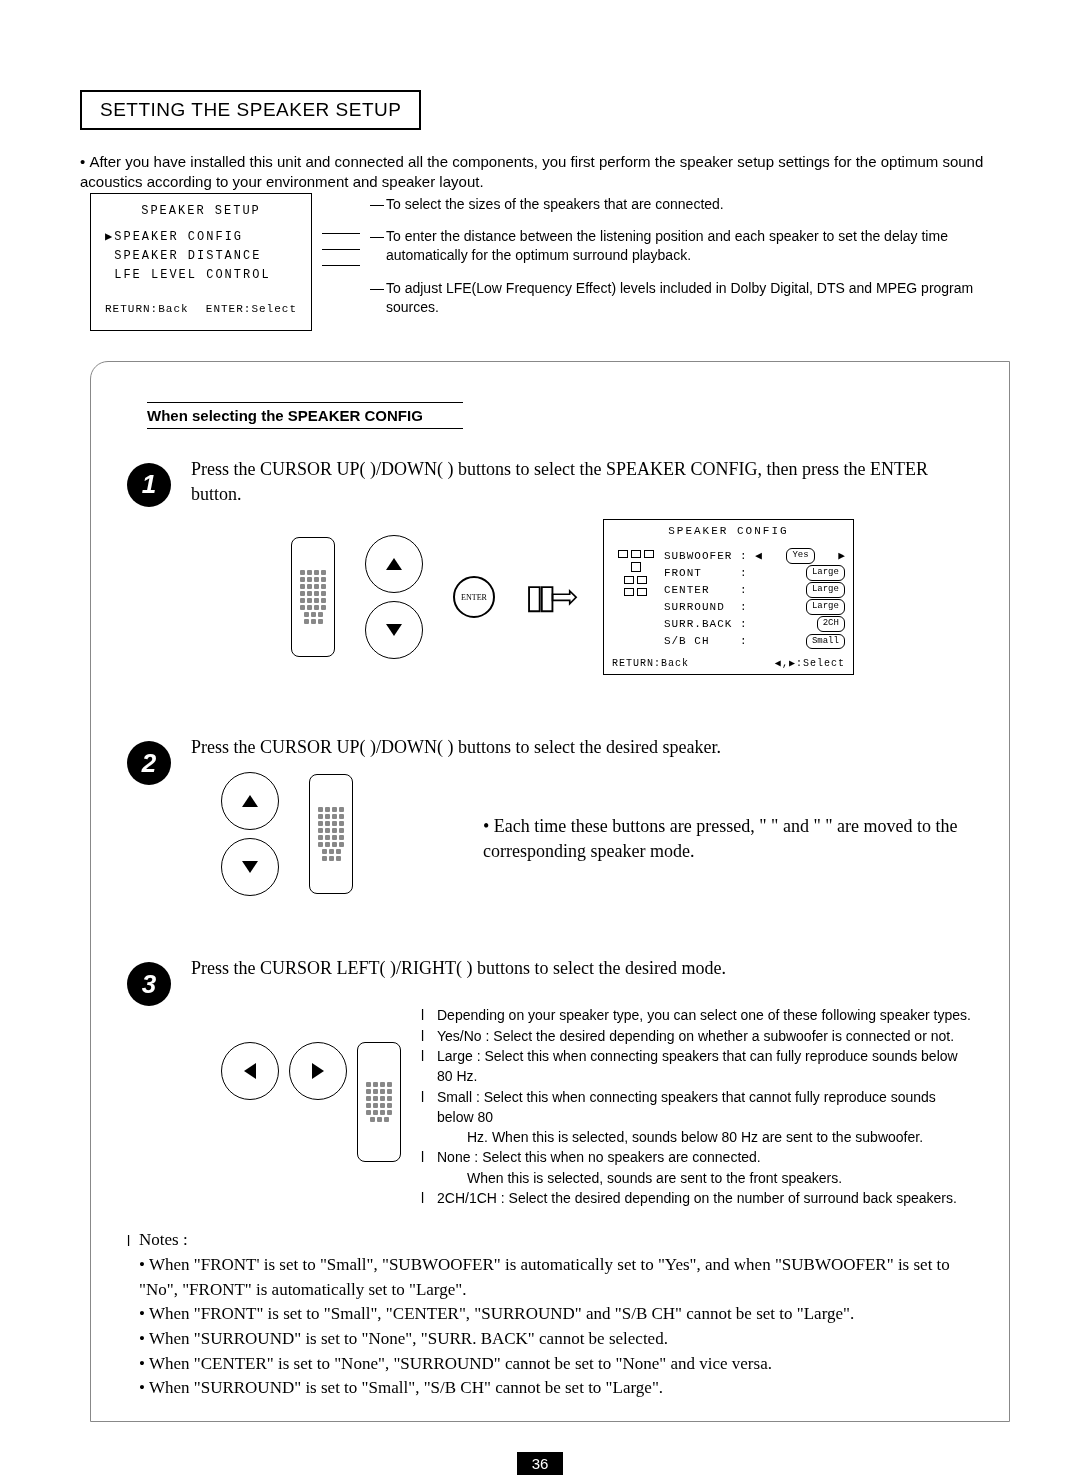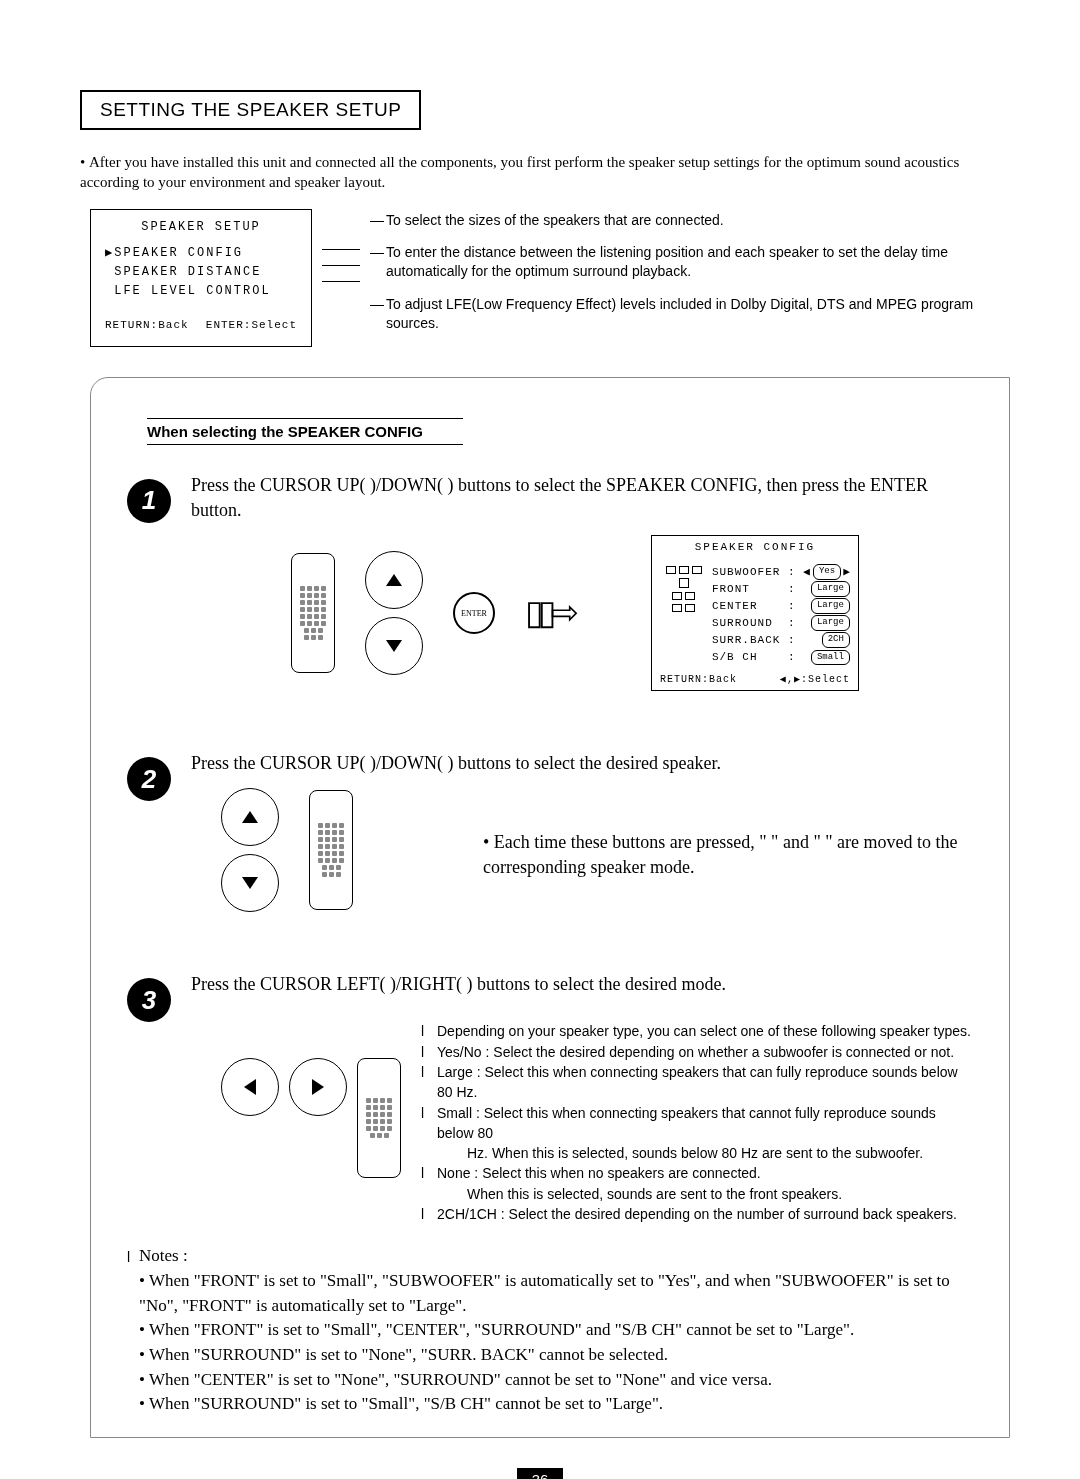--- a/index.html
+++ b/index.html
@@ -14,21 +14,21 @@
   }
   .page-title-box {
     border: 2px solid #000;
     padding: 7px 18px;
     display: inline-block;
     font-size: 19px;
     letter-spacing: 0.5px;
     margin-bottom: 22px;
     margin-left: 10px;
   }
-  .intro-bullet { padding-left: 10px; margin-bottom: 16px; line-height: 1.35; font-family: Liberation Serif, serif; }
+  .intro-bullet { padding-left: 10px; line-height: 1.35; }
   .diagram-row { display: flex; gap: 10px; margin-bottom: 30px; margin-left: 20px; }
   .osd-box {
     border: 1px solid #000;
     font-family: 'Courier New', monospace;
     letter-spacing: 2px;
     font-size: 12px;
     padding: 10px 14px;
     width: 222px;
     flex-shrink: 0;
   }
@@ -85,23 +85,22 @@
   .enter-btn {
     width:42px;height:42px;border:2px solid #000;border-radius:50%;
     display:flex;align-items:center;justify-content:center;font-size:8px;flex-shrink:0;
   }
   .big-arrow { font-size:34px; letter-spacing:-6px;}
   .osd2 {
     border:1px solid #000;
     font-family:'Courier New',monospace;
     font-size:11px;
     text-align:left;
-    width:208px;
+    width:251px;
     flex-shrink:0;
-    margin-left:48px;
   }
   .osd2 .hdr { text-align:center; letter-spacing:2px; padding:4px 0;}
   .osd2 .body { padding:4px 8px 4px 8px;}
   .osd2 .line { display:flex; justify-content:space-between; align-items:center; line-height:1.55;}
   .osd2 .line .lab { letter-spacing:1px;}
   .osd2 .cap { border:1px solid #000; border-radius:6px; padding:0 5px; font-size:9px;}
   .osd2 .ft { display:flex; justify-content:space-between; padding:3px 8px; border-top:0; letter-spacing:1px; font-size:10px;}
   .osd2 .layout-icons { width:48px; display:flex; flex-direction:column; align-items:center; gap:4px; float:left; margin-right:4px; margin-top:2px;}
   .step-note { font-family: 'Times New Roman', serif; font-size:18px; margin-left:300px; margin-top:10px;}
   .explain-list { font-family: Arial, sans-serif; font-size:14px; line-height:1.45; margin-top:10px;}

